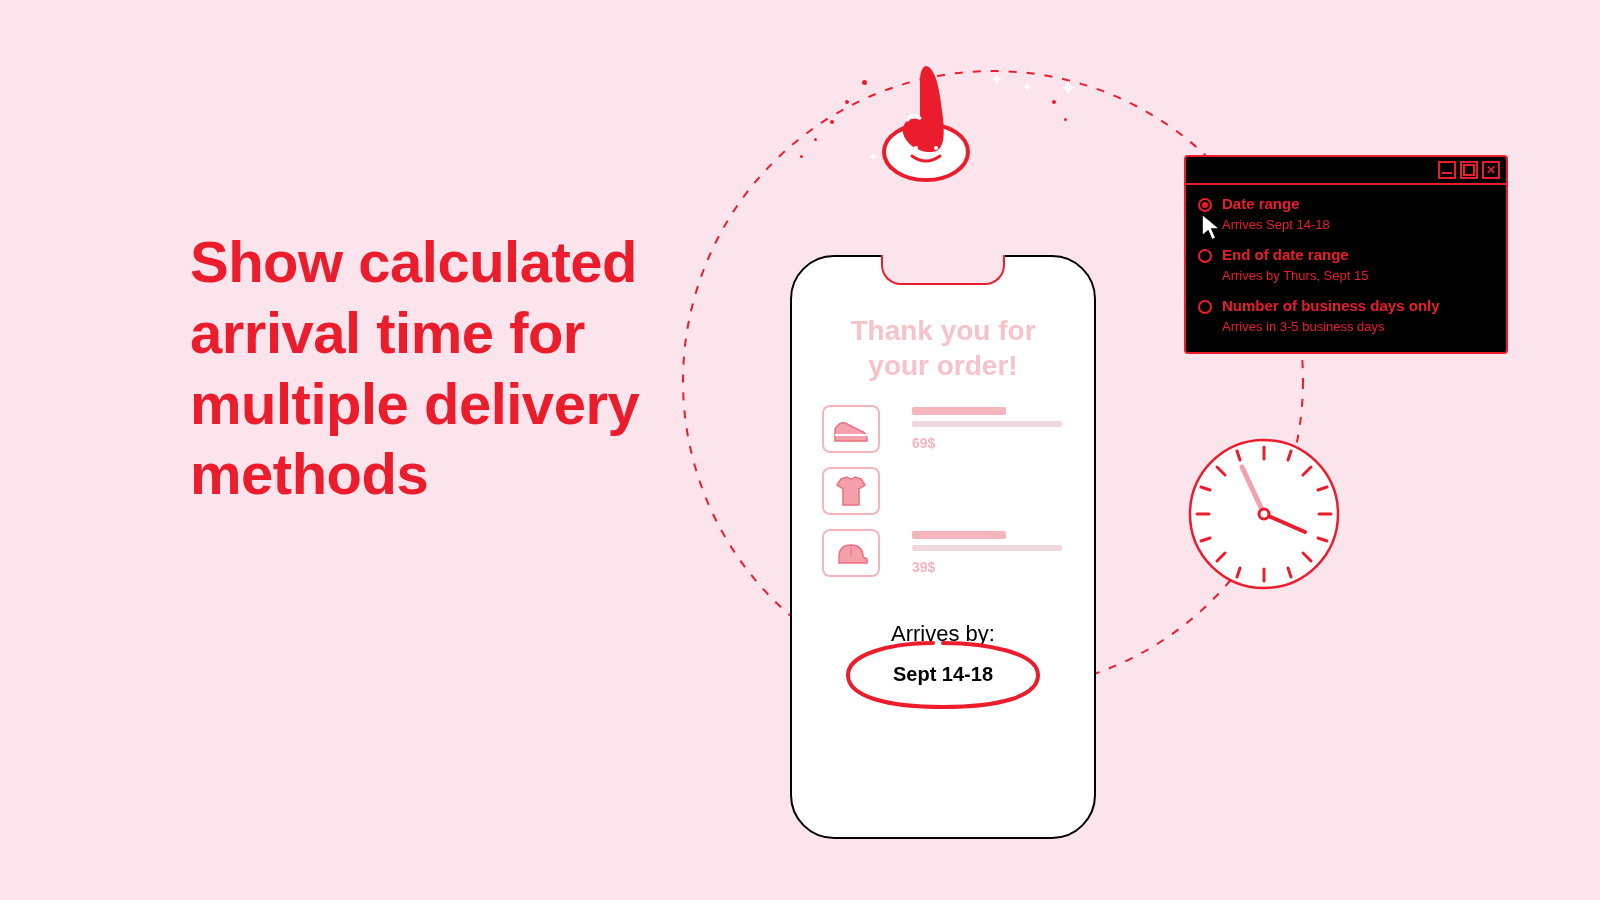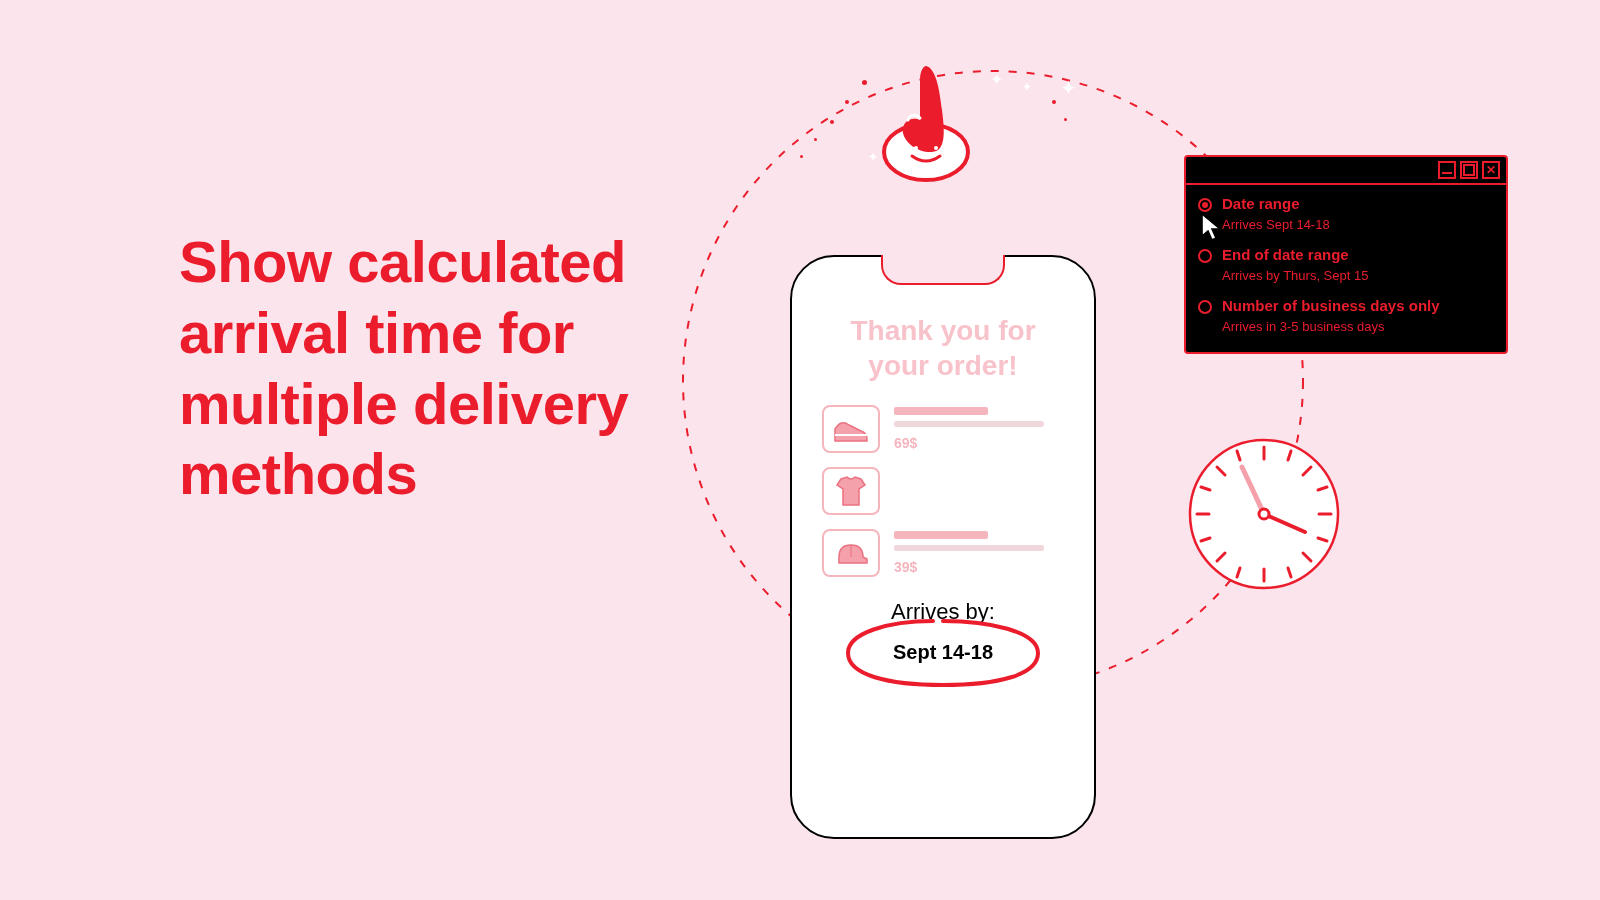--- a/index.html
+++ b/index.html
@@ -1,38 +1,38 @@
 <!DOCTYPE html>
 <html><head>
 <meta charset="utf-8">
 <style>
 * { margin:0; padding:0; box-sizing:border-box; }
 body { background:#fce4ec; width:1600px; height:900px; font-family:Arial,Helvetica,sans-serif; position:relative; overflow:hidden; }
 .canvas { position:relative; width:1600px; height:900px; transform-origin:top left; }
 
 
-.headline { position:absolute; left:179px; top:227px; width:500px; font-weight:800; font-size:58px; line-height:1.22; color:#eb1d2d; letter-spacing:-0.5px; }
+.headline { position:absolute; left:190px; top:227px; width:500px; font-weight:800; font-size:58px; line-height:1.22; color:#eb1d2d; letter-spacing:-0.5px; }
 
 
 .orbit { position:absolute; left:680px; top:68px; width:626px; height:626px; }
 
 
 .phone { position:absolute; left:790px; top:255px; width:306px; height:584px; background:#fff; border:2px solid #000000; border-radius:44px; }
 .phone::after { content:""; position:absolute; top:-2px; left:50%; transform:translateX(-50%); width:120px; height:28px; background:#fce4ec; border:2px solid #eb1d2d; border-top:none; border-radius:0 0 20px 20px; }
 .phone-inner{ padding:56px 30px 0; }
 .thank { text-align:center; font-weight:800; font-size:28px; line-height:1.25; color:#f8c2ca; }
 .items { margin-top:22px; }
 .item { display:flex; align-items:center; margin-bottom:14px; }
 .thumb { width:58px; height:48px; border:2px solid #f5b5bd; border-radius:8px; background:#fff; display:flex; align-items:center; justify-content:center; }
 .thumb svg { width:40px; height:36px; }
-.lines { flex:1; margin-left:14px; }
+.lines { flex:1; margin-left:32px; }
 .bar1 { width:94px; height:8px; background:#f5b5bd; border-radius:2px; }
 .bar2 { width:150px; height:6px; background:#f0d7dc; border-radius:2px; margin-top:6px; }
 .price { font-size:14px; font-weight:700; color:#f5b5bd; margin-top:8px; }
-.arrives-label { text-align:center; font-size:22px; font-weight:500; color:#000; margin-top:22px; }
+.arrives-label { text-align:center; font-size:22px; font-weight:500; color:#000; margin-top:44px; }
 .date-wrap { position:relative; text-align:center; margin-top:16px; }
 .date-val { font-size:20px; font-weight:700; color:#000; position:relative; z-index:2; }
 .date-oval { position:absolute; left:50%; top:50%; transform:translate(-50%,-50%); z-index:1; }
 
 
 .window { position:absolute; left:1184px; top:155px; width:324px; background:#000000; border:2px solid #eb1d2d; border-radius:4px; }
 .winbar { height:28px; border-bottom:2px solid #eb1d2d; display:flex; justify-content:flex-end; align-items:center; padding-right:6px; gap:4px; }
 .winbtn { width:18px; height:18px; border:2px solid #eb1d2d; display:flex; align-items:center; justify-content:center; font-size:11px; color:#eb1d2d; font-weight:bold; }
 .winbtn.min::before{content:""; width:10px; height:2px; background:#eb1d2d; margin-top:6px;}
 .winbtn.max::before{content:""; width:8px; height:8px; border:2px solid #eb1d2d;}

